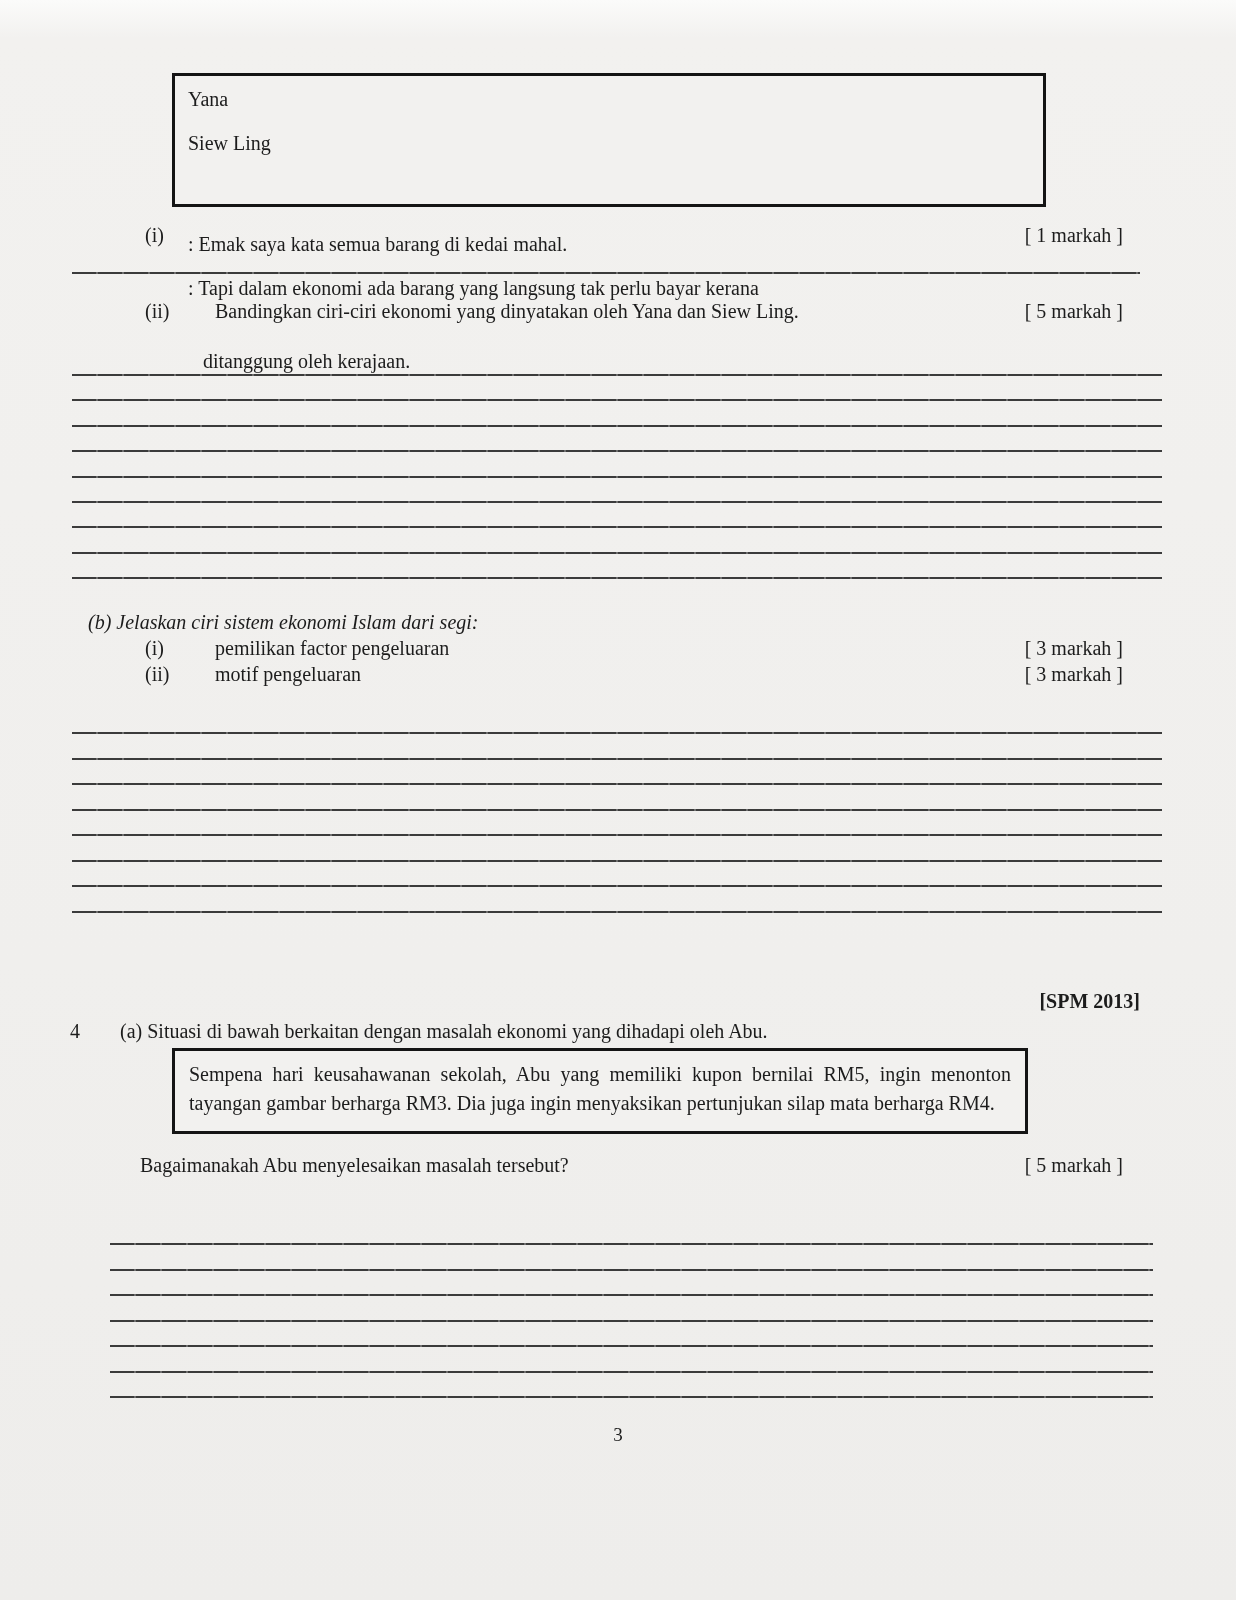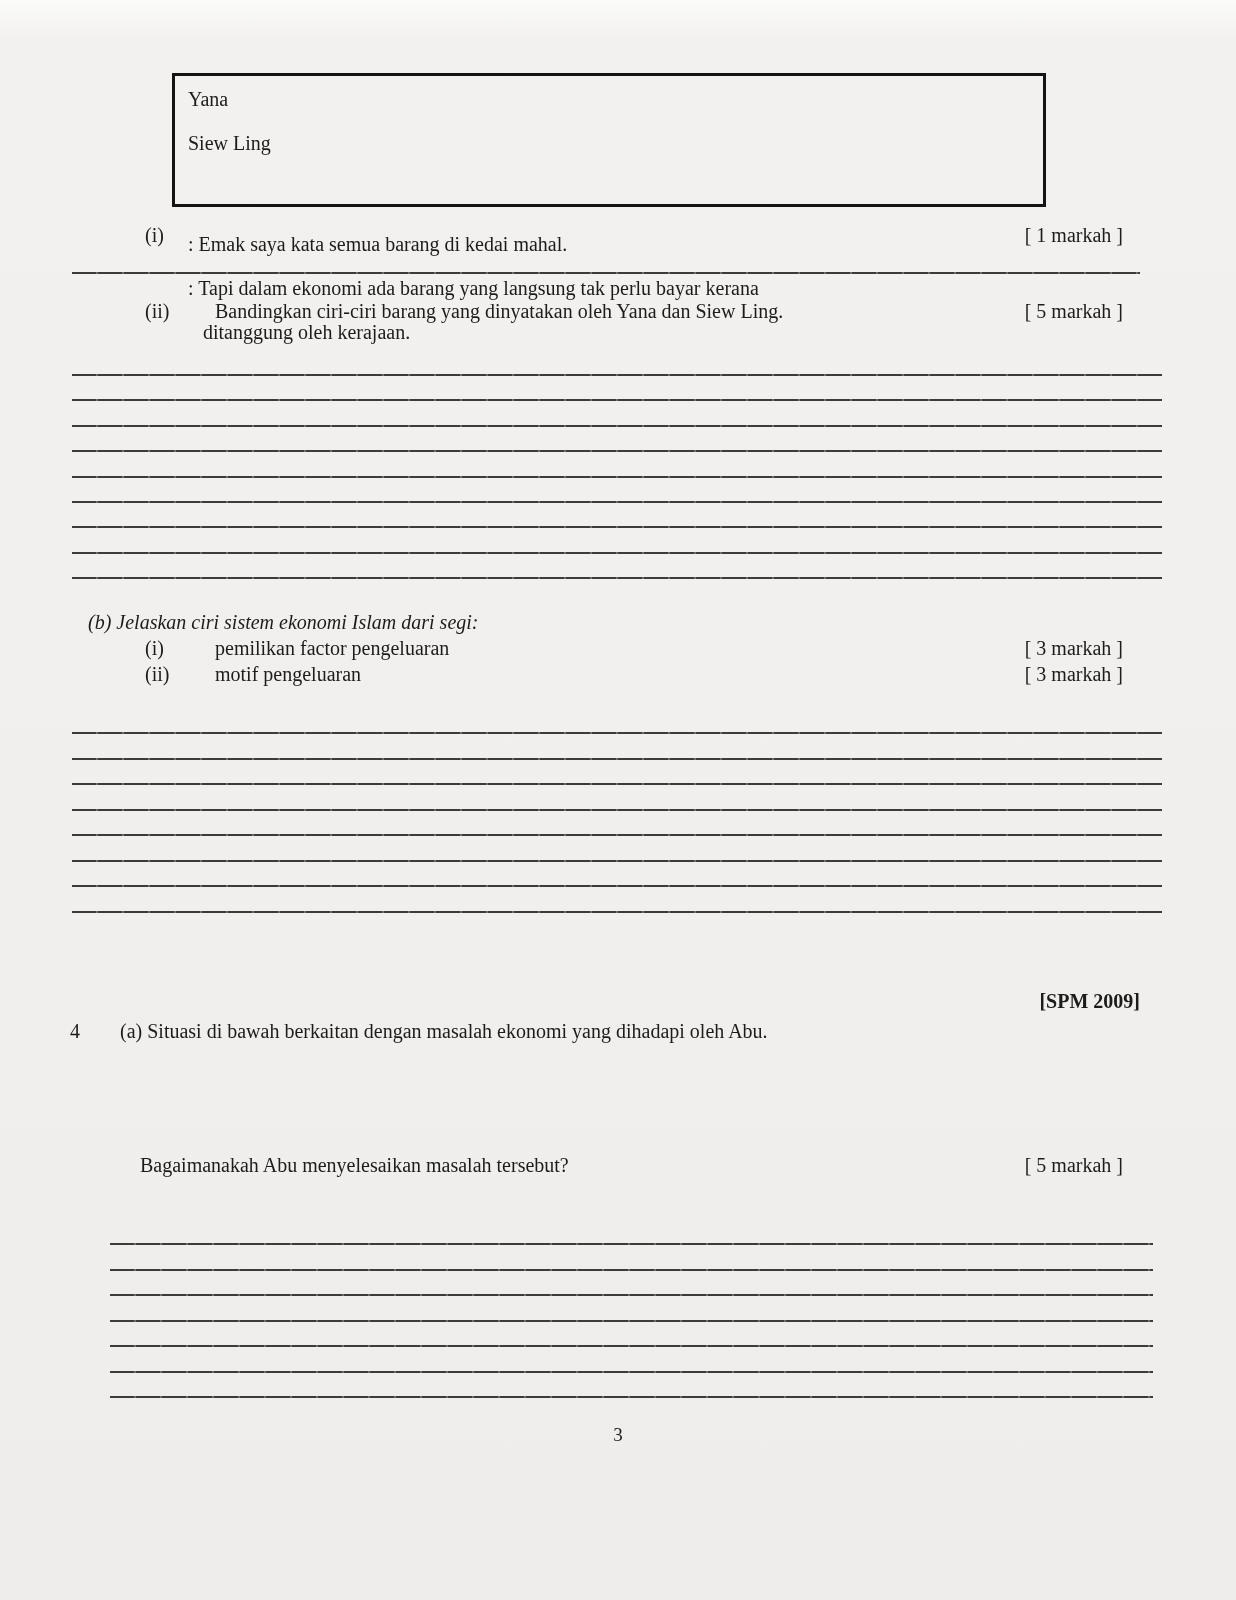--- a/index.html
+++ b/index.html
@@ -22,21 +22,21 @@
     left: 172px; top: 73px;
     width: 874px; height: 134px;
     border: 3px solid #141414;
     background: #f2f1ef;
   }
   .dlg-row { position: absolute; left: 13px; right: 10px; display: flex; flex-direction: column; }
   .dlg-row .speaker { width: 145px; flex: 0 0 145px; }
   .dlg-row .utterance { flex: 1; }
   .dlg-row1 { top: 12px; }
   .dlg-row2 { top: 56px; }
-  .dlg-row3 { top: 100px; }
+  .dlg-row3 { top: 100px; gap: 29px; }
   .dlg-row3 .utterance { padding-left: 15px; }
 
   
   .qrow { position: absolute; left: 0; width: 100%; height: 26px; }
   .qrow .qnum  { position: absolute; left: 145px; }
   .qrow .qtext { position: absolute; left: 215px; white-space: nowrap; }
   .qrow .marks { position: absolute; right: 113px; }
 
   .row-qi  { top: 224px; }
   .row-qii { top: 300px; }
@@ -113,21 +113,21 @@
   </div>
 
   <div class="qrow row-qi">
     <span class="qnum">(i)</span>
     <span class="marks">[ 1 markah ]</span>
   </div>
   <div class="ans-line single-line"></div>
 
   <div class="qrow row-qii">
     <span class="qnum">(ii)</span>
-    <span class="qtext">Bandingkan ciri-ciri barang yang dinyatakan oleh Yana dan Siew Ling.</span>
+    <span class="qtext">Bandingkan ciri-ciri ekonomi yang dinyatakan oleh Yana dan Siew Ling.</span>
     <span class="marks">[ 5 markah ]</span>
   </div>
   <div class="lines-group lines-1">
       <div class="ans-line"></div>
       <div class="ans-line"></div>
       <div class="ans-line"></div>
       <div class="ans-line"></div>
       <div class="ans-line"></div>
       <div class="ans-line"></div>
       <div class="ans-line"></div>
@@ -150,27 +150,30 @@
       <div class="ans-line"></div>
       <div class="ans-line"></div>
       <div class="ans-line"></div>
       <div class="ans-line"></div>
       <div class="ans-line"></div>
       <div class="ans-line"></div>
       <div class="ans-line"></div>
       <div class="ans-line"></div>
     </div>
 
-  <div class="spm-tag">[SPM 2009]</div>
+  <div class="spm-tag">[SPM 2013]</div>
 
   <div class="q4-row">
     <span class="q4num">4</span>
     <span class="q4intro">(a) Situasi di bawah berkaitan dengan masalah ekonomi yang dihadapi oleh Abu.</span>
   </div>
 
+  <div class="scenario-box">
+    <span>Sempena hari keusahawanan sekolah, Abu yang memiliki kupon bernilai RM5, ingin menonton tayangan gambar berharga RM3. Dia juga ingin menyaksikan pertunjukan silap mata berharga RM4.</span>
+  </div>
 
   <div class="q4-question">
     <span class="qtext">Bagaimanakah Abu menyelesaikan masalah tersebut?</span>
     <span class="marks">[ 5 markah ]</span>
   </div>
   <div class="lines-group lines-3">
       <div class="ans-line"></div>
       <div class="ans-line"></div>
       <div class="ans-line"></div>
       <div class="ans-line"></div>

